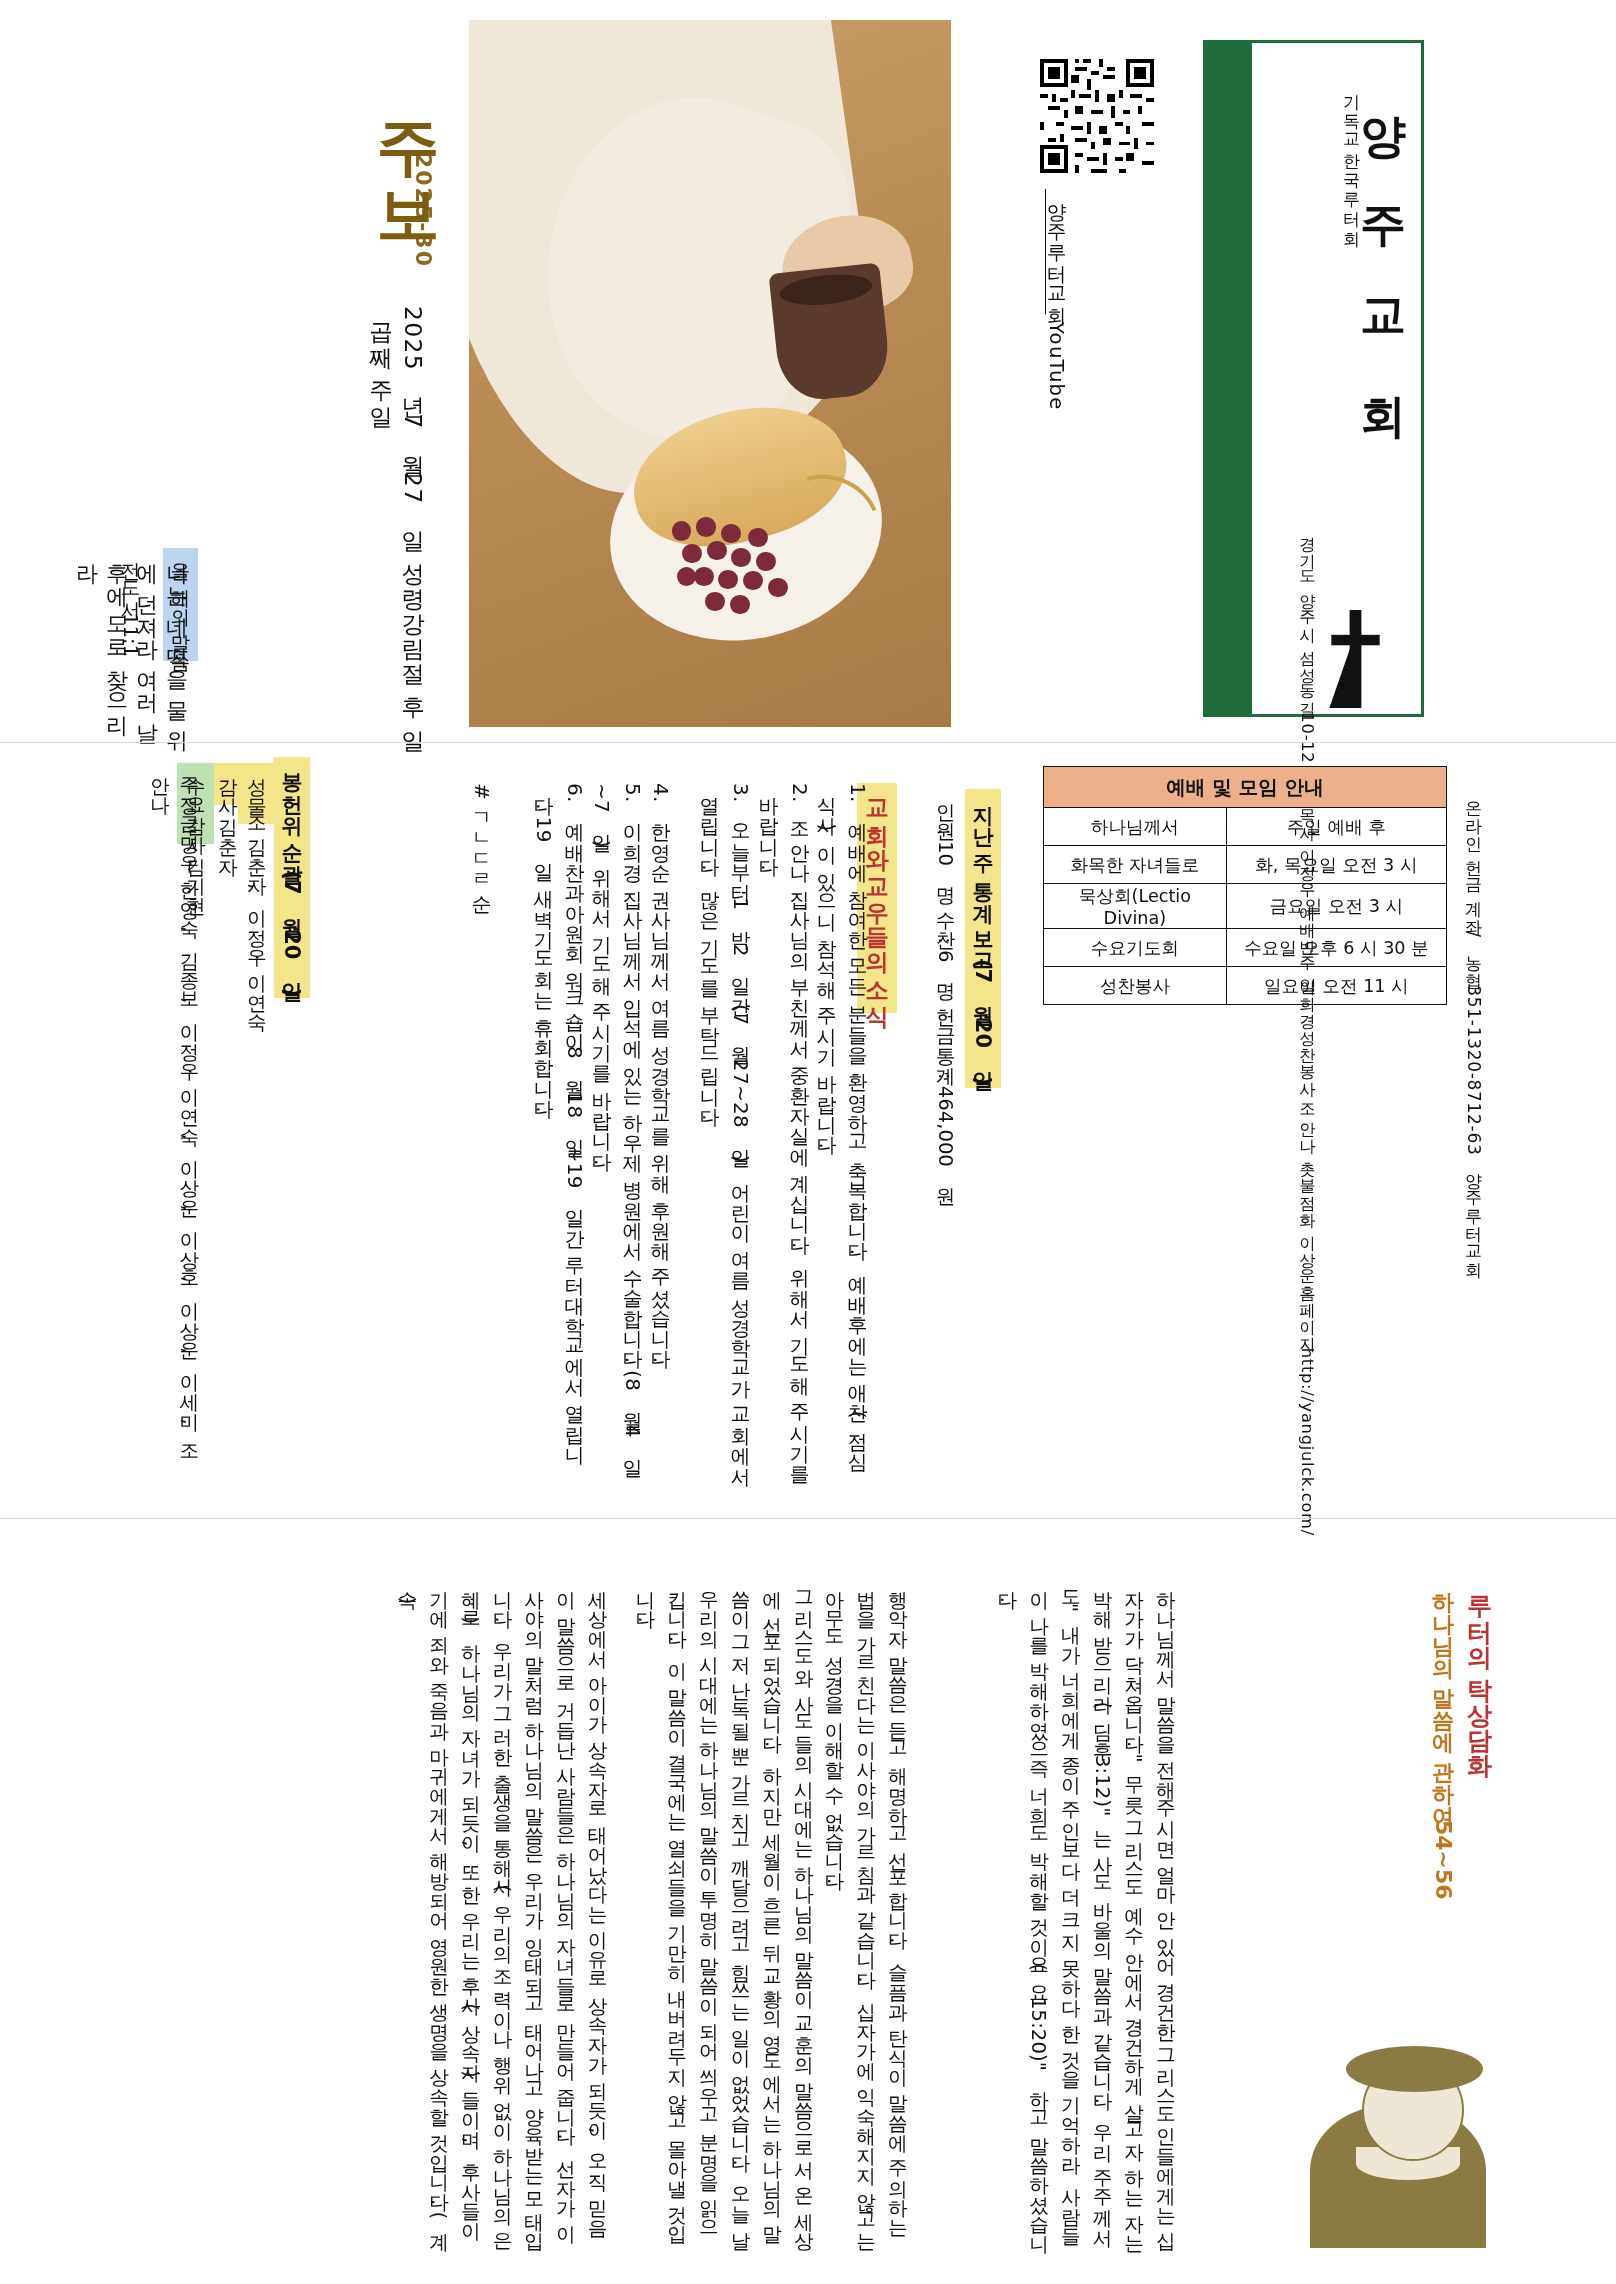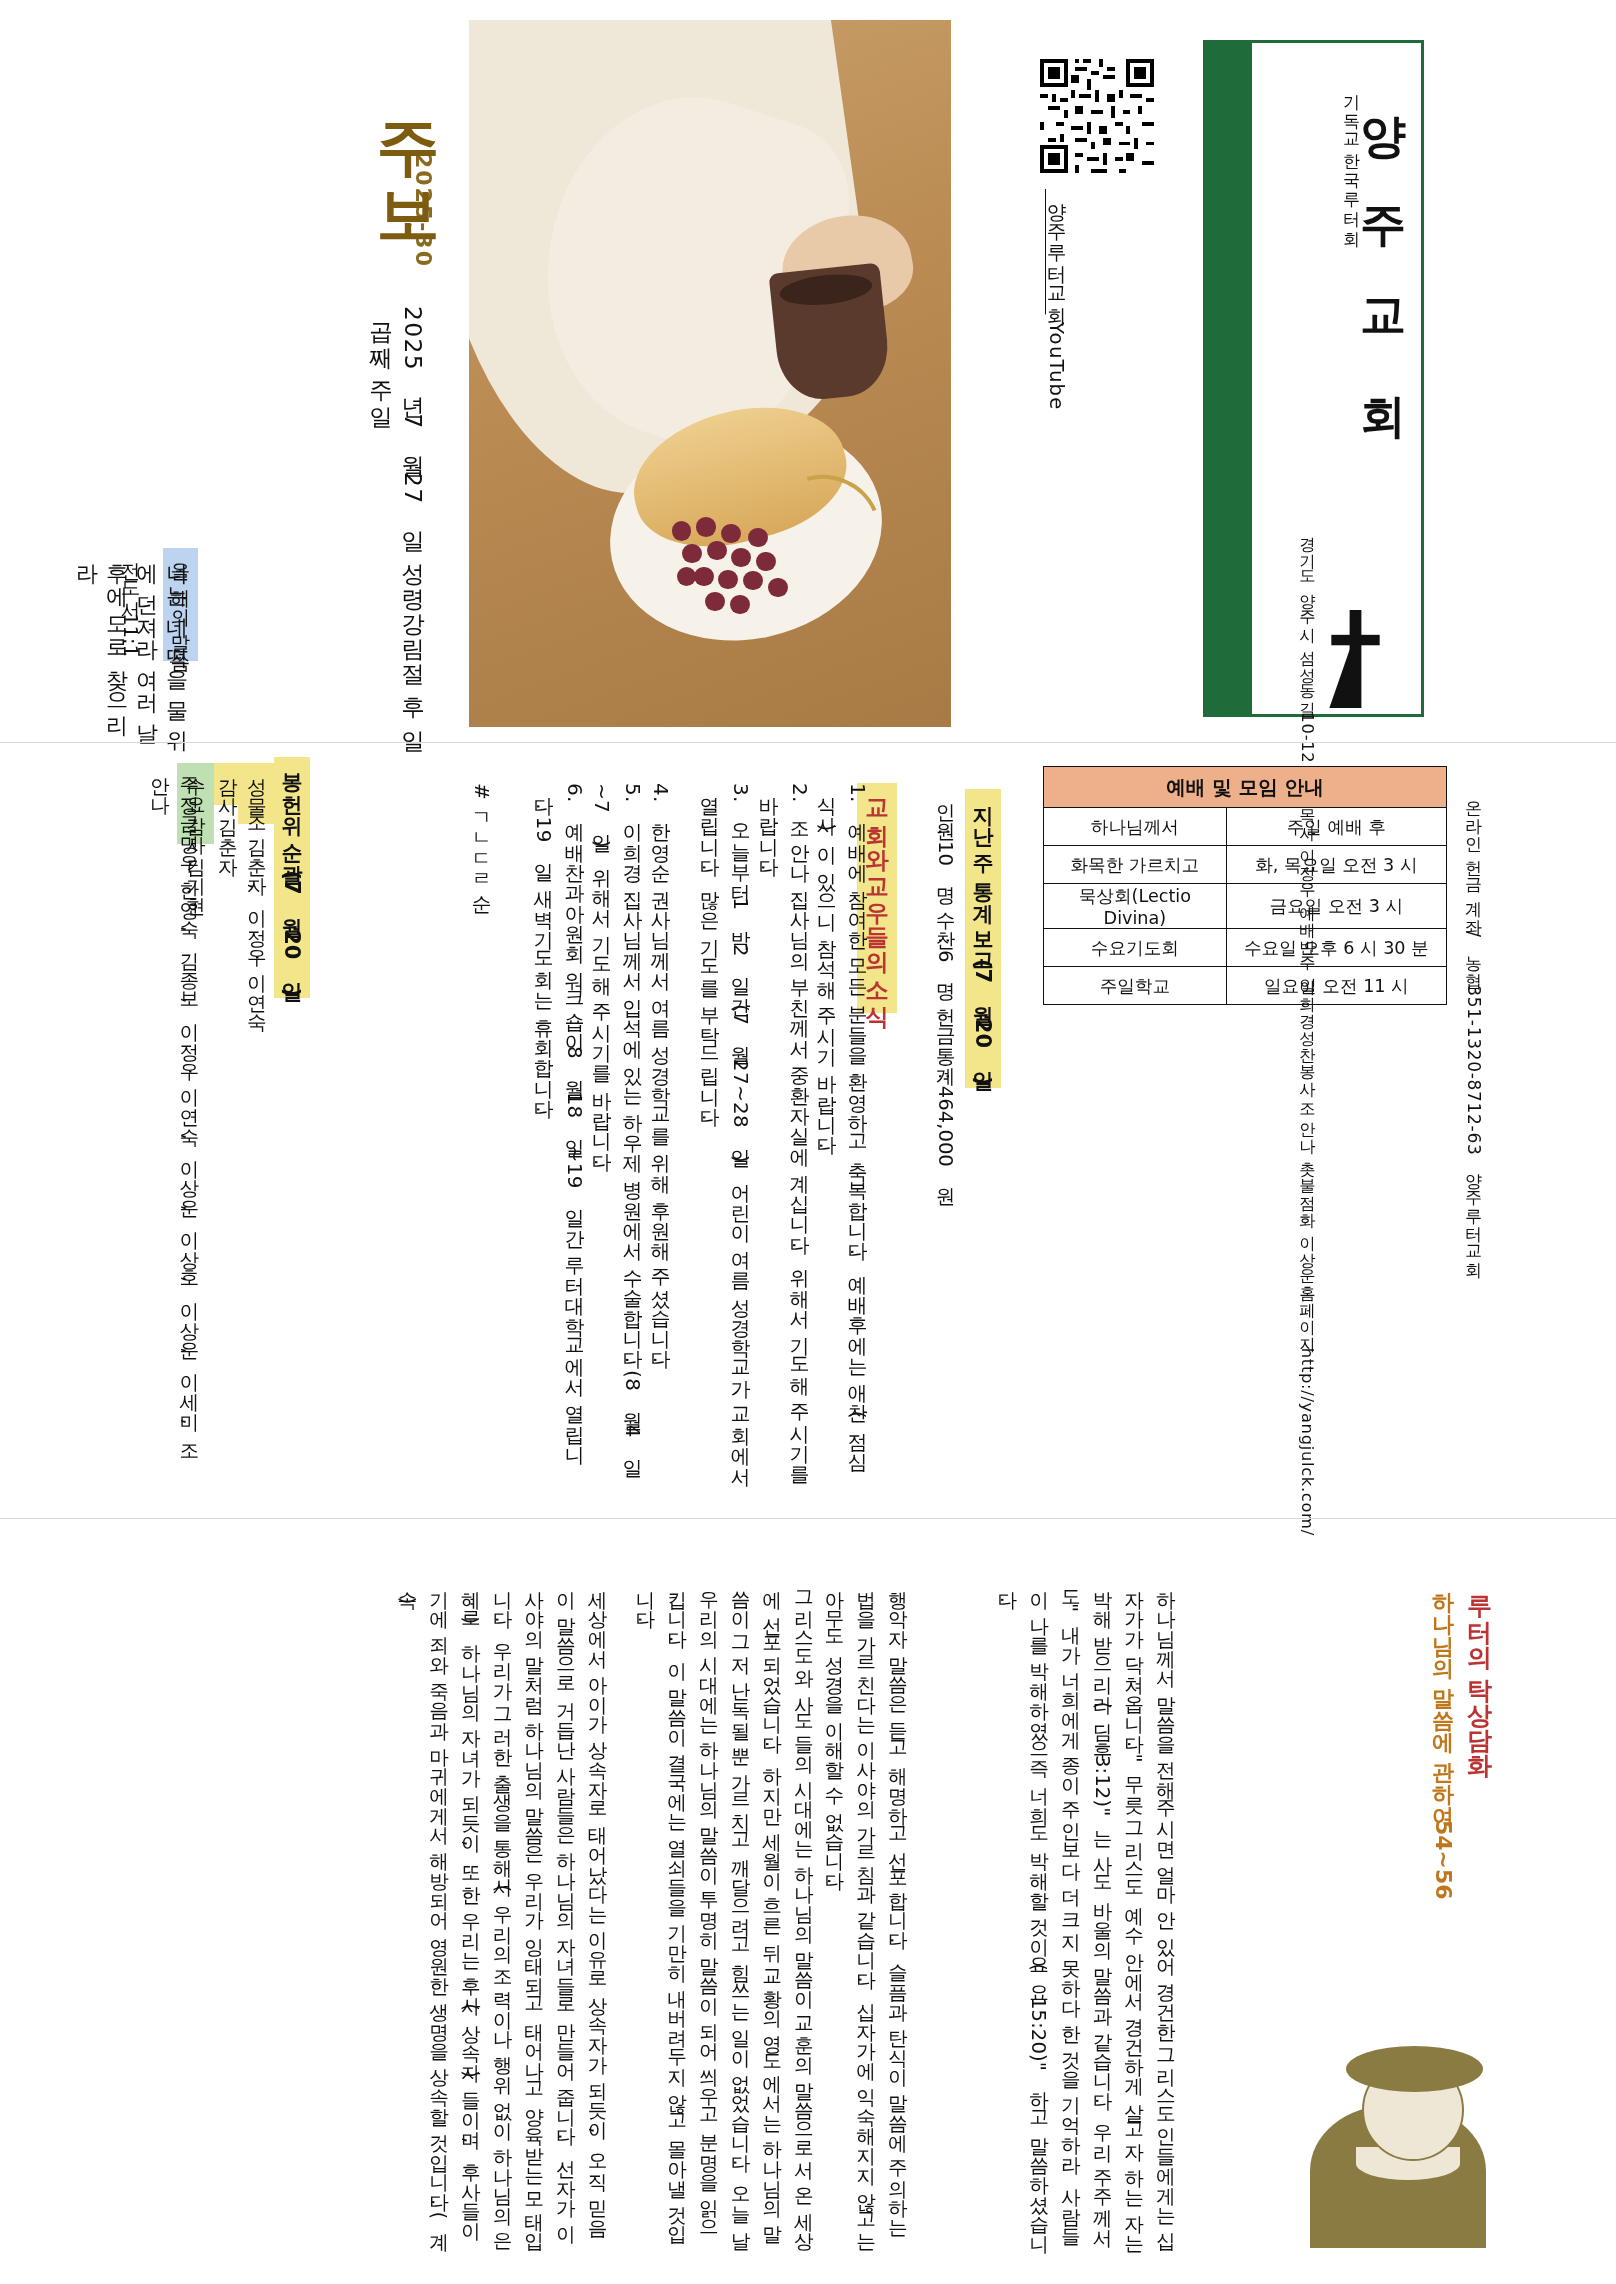--- a/index.html
+++ b/index.html
@@ -283,33 +283,33 @@
     <table>
       <tbody>
           <tr>
             <th colspan="2">예배 및 모임 안내</th>
           </tr>
       <tr>
             <td class="name">하나님께서</td>
             <td class="time">주일 예배 후</td>
           </tr>
       <tr>
-            <td class="name">화목한 가르치고</td>
+            <td class="name">화목한 자녀들로</td>
             <td class="time">화, 목요일 오전 3 시</td>
           </tr>
       <tr>
             <td class="name">묵상회(Lectio Divina)</td>
             <td class="time">금요일 오전 3 시</td>
           </tr>
       <tr>
             <td class="name">수요기도회</td>
             <td class="time">수요일 오후 6 시 30 분</td>
           </tr>
       <tr>
-            <td class="name">주일학교</td>
+            <td class="name">성찬봉사</td>
             <td class="time">일요일 오전 11 시</td>
           </tr>
     </tbody>
       </table>
   </div>
 
   <div id="footer-line">온라인 헌금 계좌 / 농협 351-1320-8712-63 양주루터교회</div>
 
   <div class="divider" style="top:768px"></div>
 </div>

